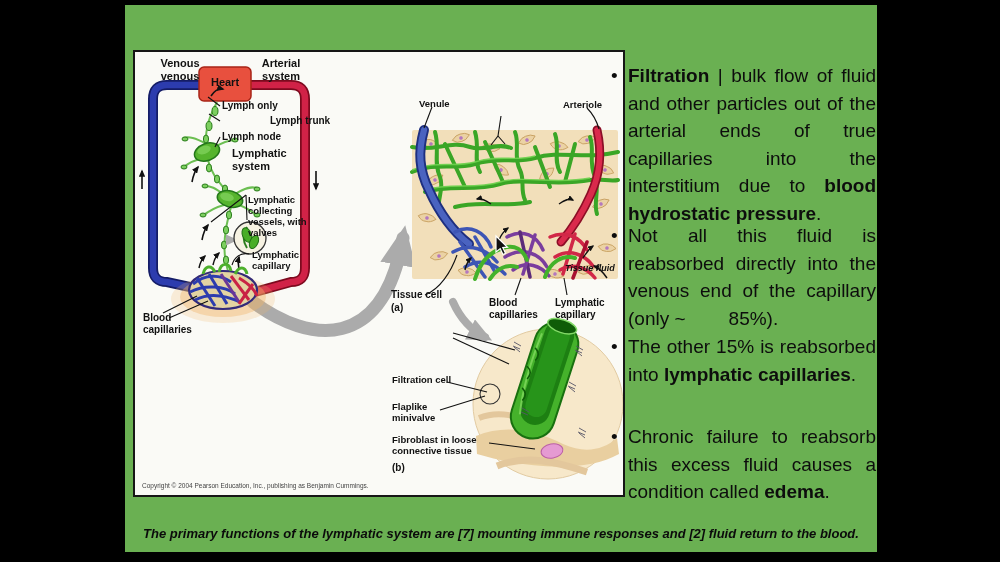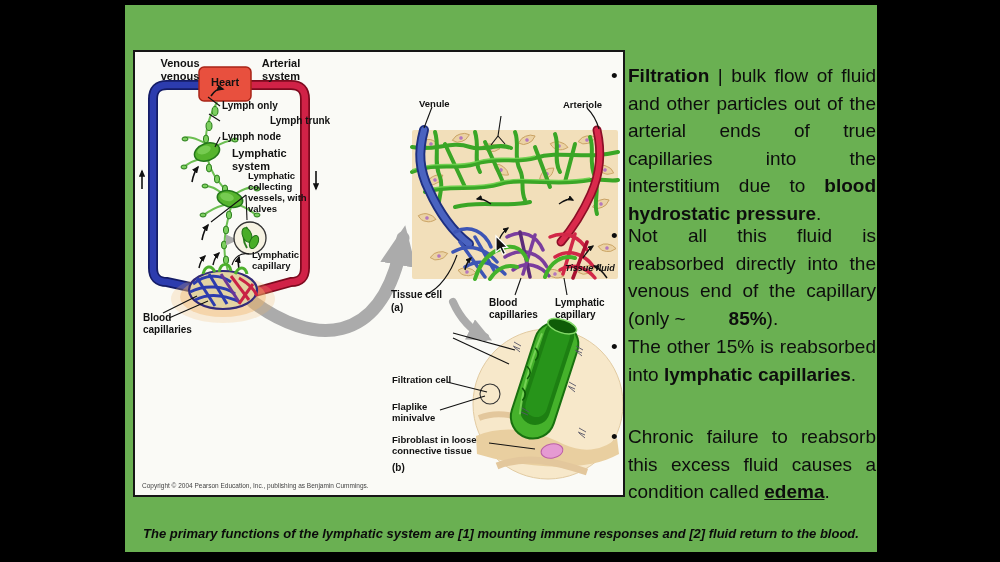--- a/index.html
+++ b/index.html
@@ -297,21 +297,21 @@
         </g>
       </svg>
 
       <div class="lbl c" style="left:10px;top:5px;width:70px;font-size:11px;">Venous venous</div>
       <div class="lbl c" style="left:110px;top:5px;width:72px;font-size:11px;">Arterial system</div>
       <div class="lbl c" style="left:64px;top:24px;width:52px;font-size:11px;">Heart</div>
       <div class="lbl" style="left:87px;top:48px;">Lymph only</div>
       <div class="lbl" style="left:87px;top:63px;margin-left:48px;">Lymph trunk</div>
       <div class="lbl" style="left:87px;top:79px;">Lymph node</div>
       <div class="lbl" style="left:97px;top:95px;width:75px;font-size:11px;">Lymphatic system</div>
-      <div class="lbl sm" style="left:113px;top:118px;width:60px;">Lymphatic collecting vessels, with valves</div>
+      <div class="lbl sm" style="left:113px;top:142px;width:60px;">Lymphatic collecting vessels, with valves</div>
       <div class="lbl sm" style="left:117px;top:197px;width:58px;">Lymphatic capillary</div>
       <div class="lbl" style="left:8px;top:260px;width:62px;">Blood capillaries</div>
 
       <div class="lbl sm" style="left:284px;top:46px;width:45px;">Venule</div>
       <div class="lbl sm" style="left:428px;top:47px;width:55px;">Arteriole</div>
       <div class="lbl it" style="left:430px;top:211px;width:55px;">Tissue fluid</div>
       <div class="lbl" style="left:256px;top:237px;">Tissue cell</div>
       <div class="lbl" style="left:256px;top:250px;">(a)</div>
       <div class="lbl" style="left:354px;top:245px;width:62px;">Blood capillaries</div>
       <div class="lbl" style="left:420px;top:245px;width:62px;">Lymphatic capillary</div>
@@ -319,20 +319,20 @@
       <div class="lbl sm" style="left:257px;top:322px;width:62px;">Filtration cell</div>
       <div class="lbl sm" style="left:257px;top:349px;width:55px;">Flaplike minivalve</div>
       <div class="lbl sm" style="left:257px;top:382px;width:97px;">Fibroblast in loose connective tissue</div>
       <div class="lbl" style="left:257px;top:410px;">(b)</div>
 
       <div class="copyright">Copyright © 2004 Pearson Education, Inc., publishing as Benjamin Cummings.</div>
     </div>
 
     <div class="bullets">
         <div class="bullet"><span class="marker">•</span><span style="font-weight: bold;">Filtration</span><span> | bulk flow of fluid and other particles out of the arterial ends of true capillaries into the interstitium due to </span><span style="font-weight: bold;">blood hydrostatic pressure</span><span>.</span></div>
-        <div class="bullet"><span class="marker">•</span><span>Not all this fluid is reabsorbed directly into the venous end of the capillary (only ~</span><span style="font-weight: bold; padding-left: 43px;">85%</span><span>).</span></div>
+        <div class="bullet"><span class="marker">•</span><span>Not all this fluid is reabsorbed directly into the venous end of the capillary (only ~</span><span style="font-weight: normal; padding-left: 43px;">85%</span><span>).</span></div>
         <div class="bullet"><span class="marker">•</span><span>The other 15% is reabsorbed into </span><span style="font-weight: bold;">lymphatic capillaries</span><span>.</span></div>
-        <div class="bullet"><span class="marker">•</span><span>Chronic failure to reabsorb this excess fluid causes a condition called </span><span style="font-weight: bold; text-decoration: underline;">edema</span><span>.</span></div>
+        <div class="bullet"><span class="marker">•</span><span>Chronic failure to reabsorb this excess fluid causes a condition called </span><span style="font-weight: bold; ">edema</span><span>.</span></div>
       </div>
 
-    <div class="footer">The primary functions of the lymphatic system are [1] mounting immune responses and [2] fluid return to the blood.</div>
+    <div class="footer">The primary functions of the lymphatic system are [7] mounting immune responses and [2] fluid return to the blood.</div>
   </div>
 </div>
 
 </body></html>

